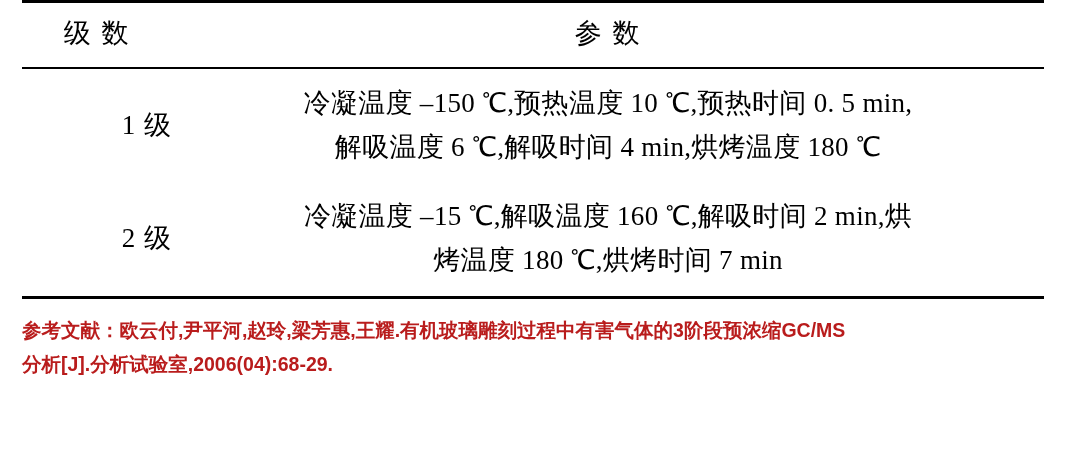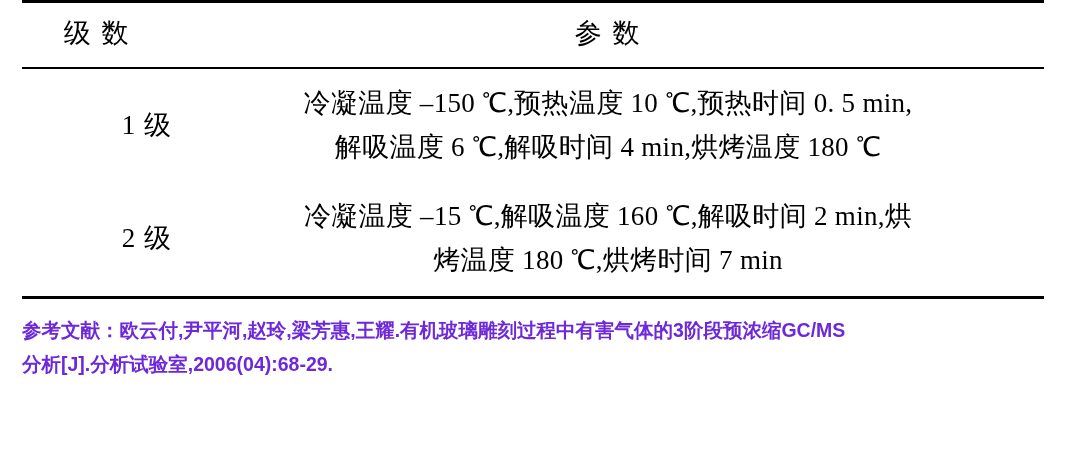--- a/index.html
+++ b/index.html
@@ -64,21 +64,21 @@
     display: block;
     white-space: nowrap;
   }
   .ref {
     margin-top: 14px;
     font-family: "Liberation Sans", sans-serif;
     font-weight: bold;
     font-size: 19.5px;
     line-height: 1.75;
     letter-spacing: 0px;
-    color: #6d28d9;
+    color: #b91c1c;
     width: 1022px;
   }
   .ref .rline { display: block; }
 </style>
 </head>
 <body>
 
 <div class="page">
 
   <table class="data">

